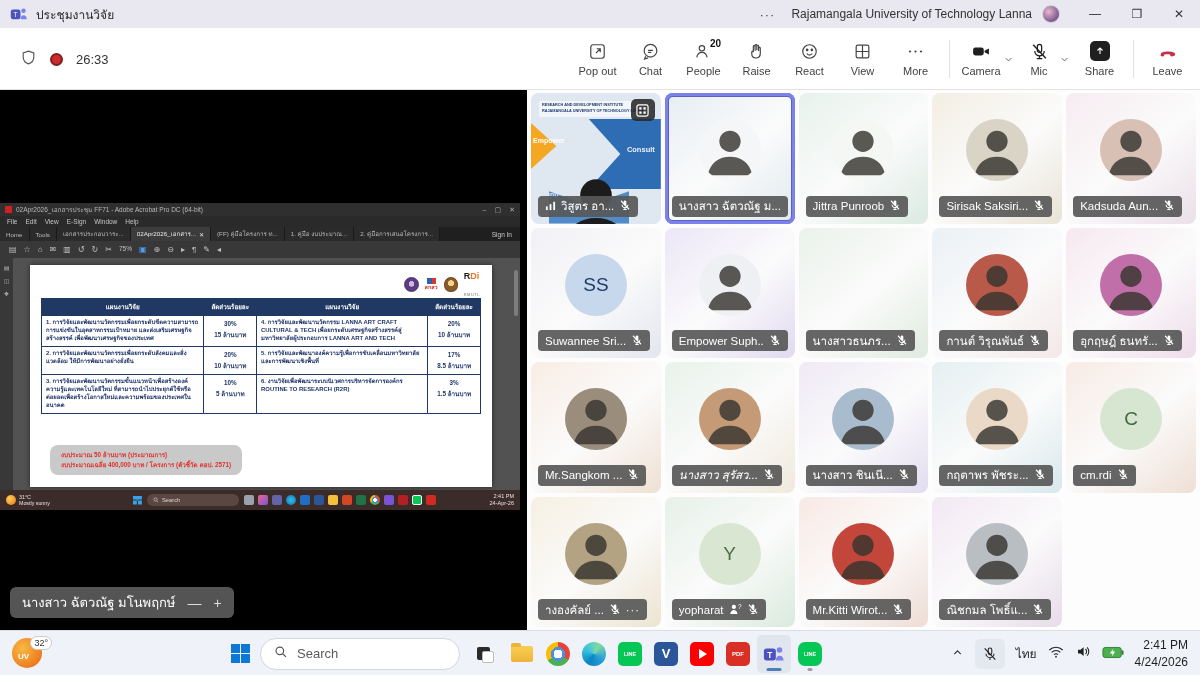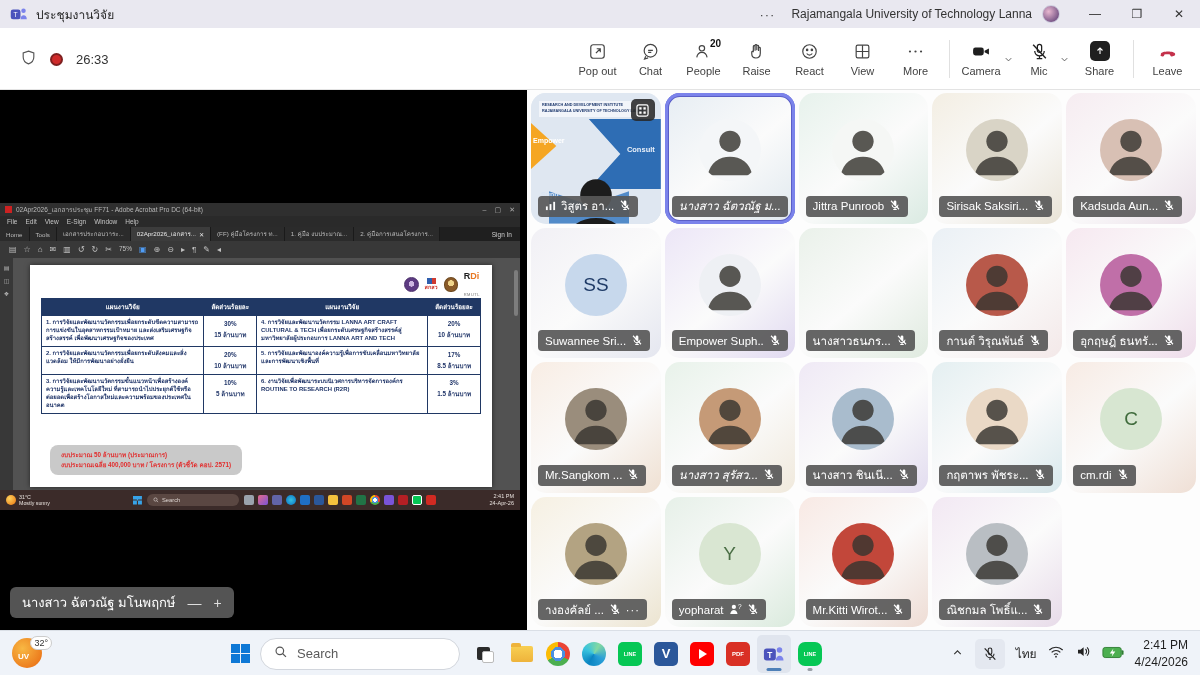--- a/index.html
+++ b/index.html
@@ -91,21 +91,21 @@
   .sw-clock { margin-left:auto; text-align:right; line-height:1.2; }
   .sw-clock i { font-style:normal; display:block; font-size:5.5px; color:#e8e2de; }
 
   
   .stage-label { position:absolute; left:10px; bottom:12px; background:rgba(90,90,90,.93); border-radius:6px; padding:5px 12px; display:flex; align-items:center; gap:12px; }
   .stage-label .nm { color:#fff; font-size:13px; }
   .stage-label .zctl { color:#dedede; font-size:14px; line-height:1; cursor:default; }
 
   
   .grid { flex:1; background:#fdfdfd; padding:3px 4px; display:grid; grid-template-columns:repeat(5,1fr); grid-auto-rows:1fr; gap:4px; }
-  .tile { position:relative; border-radius:15px; overflow:hidden;padding-left:16px; }
+  .tile { position:relative; border-radius:8px; overflow:hidden;padding-left:16px; }
   .tile.active { box-shadow:inset 0 0 0 3px #7b83eb, inset 0 0 0 4px #5b5fc7; }
   .avatar { position:absolute; left:50%; top:44%; transform:translate(-50%,-50%); width:62px; height:62px; border-radius:50%; display:flex; align-items:center; justify-content:center; overflow:hidden; }
   .avatar .init { font-size:19px; color:#333; }
   .avatar svg { width:62px; height:62px; }
   .namepill { position:absolute; left:7px; bottom:7px; max-width:calc(100% - 14px); background:rgba(88,88,88,.92); border-radius:4px; padding:2px 7px; display:flex; align-items:center; gap:5px; height:21px; }
   .namepill .nm { color:#fff; font-size:11.5px; white-space:nowrap; overflow:hidden; }
   .namepill .dots { color:#fff; font-size:11px; letter-spacing:1px; }
   .tile-layout-btn { position:absolute; top:6px; right:6px; width:24px; height:22px; background:rgba(40,40,40,.88); border-radius:5px; display:flex; align-items:center; justify-content:center; z-index:3; }
 
   
@@ -509,21 +509,21 @@
                 <rect x="9" y="2" width="2" height="9" fill="#fff"></rect>
               </svg></span>
             <span class="nm">วิสูตร อา...</span>
             <span><svg width="12" height="12" viewBox="0 0 24 24" fill="none" stroke="#fff" stroke-width="2">
                 <rect x="9.3" y="3" width="5.4" height="10" rx="2.7" fill="#fff" stroke="none"></rect>
                 <path d="M6 11.5a6 6 0 0 0 12 0M12 17.5V21M8.5 21h7"></path>
                 <line x1="4" y1="3.5" x2="20" y2="20.5" stroke-width="2.2"></line>
               </svg></span>
           </div>
         </div>
-        <div class="tile active" style="background: linear-gradient(140deg, rgb(230, 237, 243) 0%, rgb(251, 251, 251) 52%, rgb(223, 232, 238) 100%); font-style: italic;">
+        <div class="tile active" style="background: linear-gradient(140deg, rgb(230, 237, 243) 0%, rgb(251, 251, 251) 52%, rgb(223, 232, 238) 100%);">
           <div class="avatar" style="background: rgb(244, 246, 248);">
             <svg viewBox="0 0 64 64">
               <circle cx="32" cy="23" r="11" fill="rgba(55,52,48,0.82)"></circle>
               <path d="M9 58c2.5-13 12-19 23-19s20.5 6 23 19z" fill="rgba(55,52,48,0.82)"></path>
             </svg>
           </div>
           <div class="namepill">
             <span class="nm">นางสาว ฉัตวณัฐ ม...</span>
           </div>
         </div>

